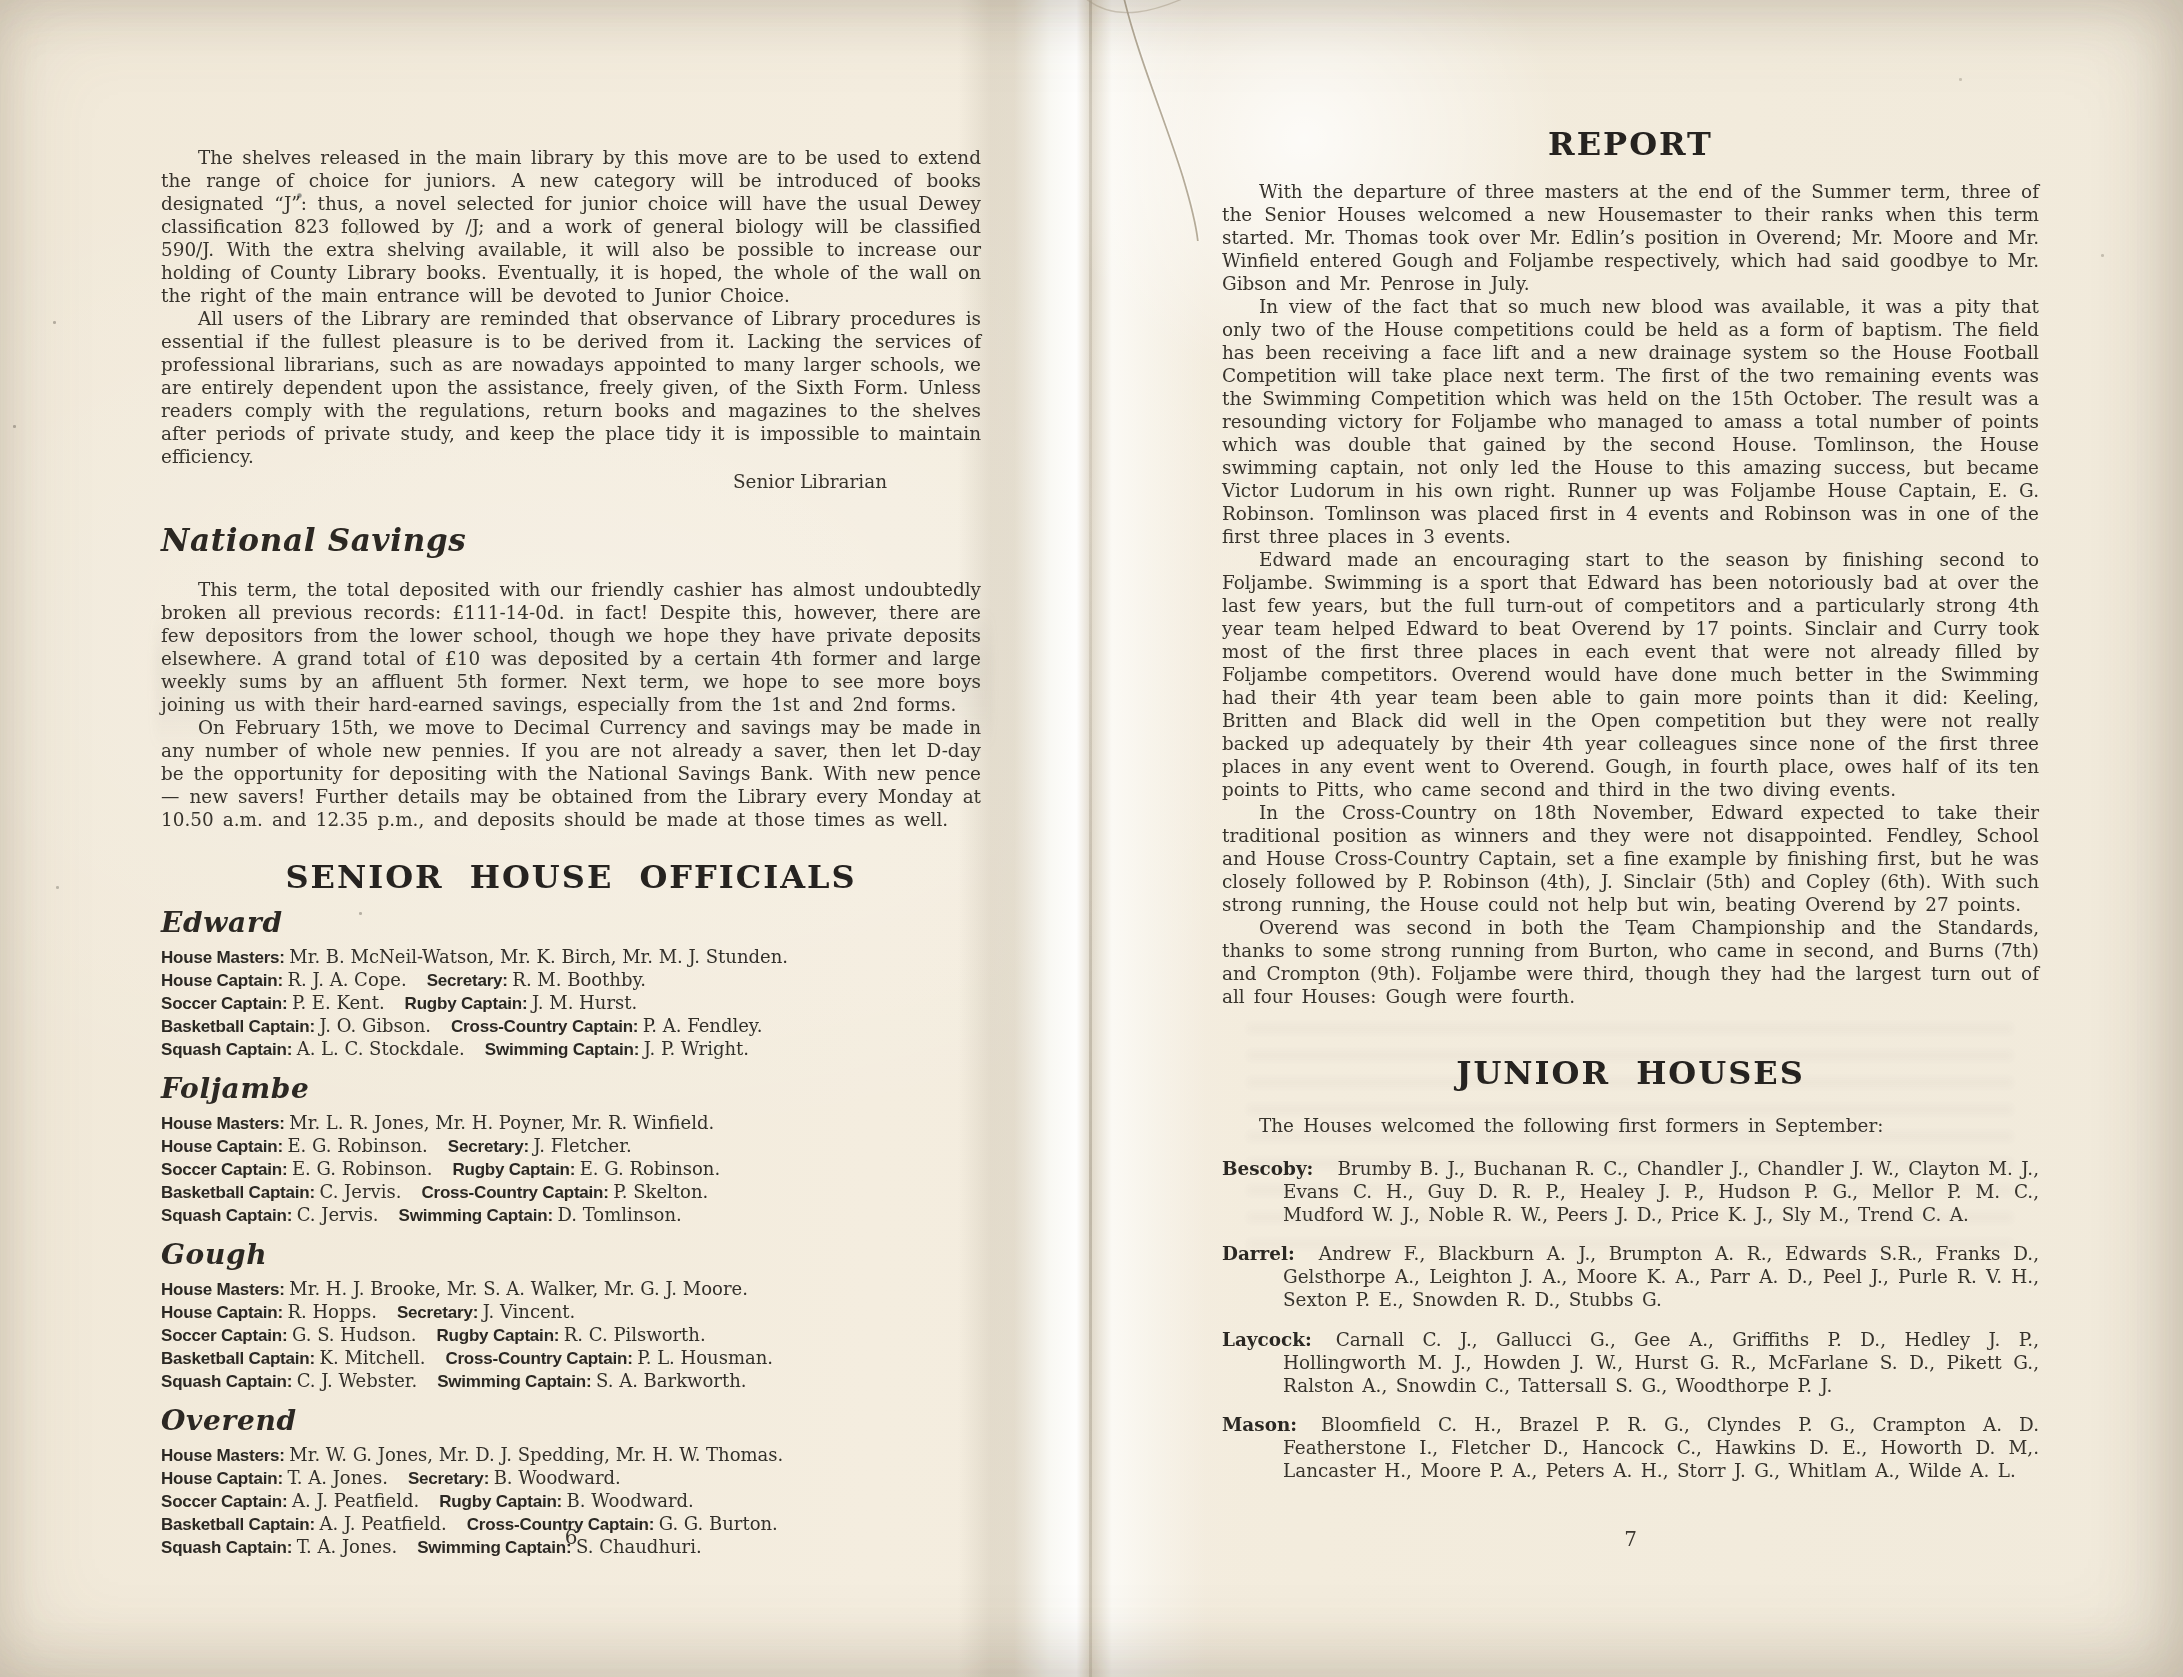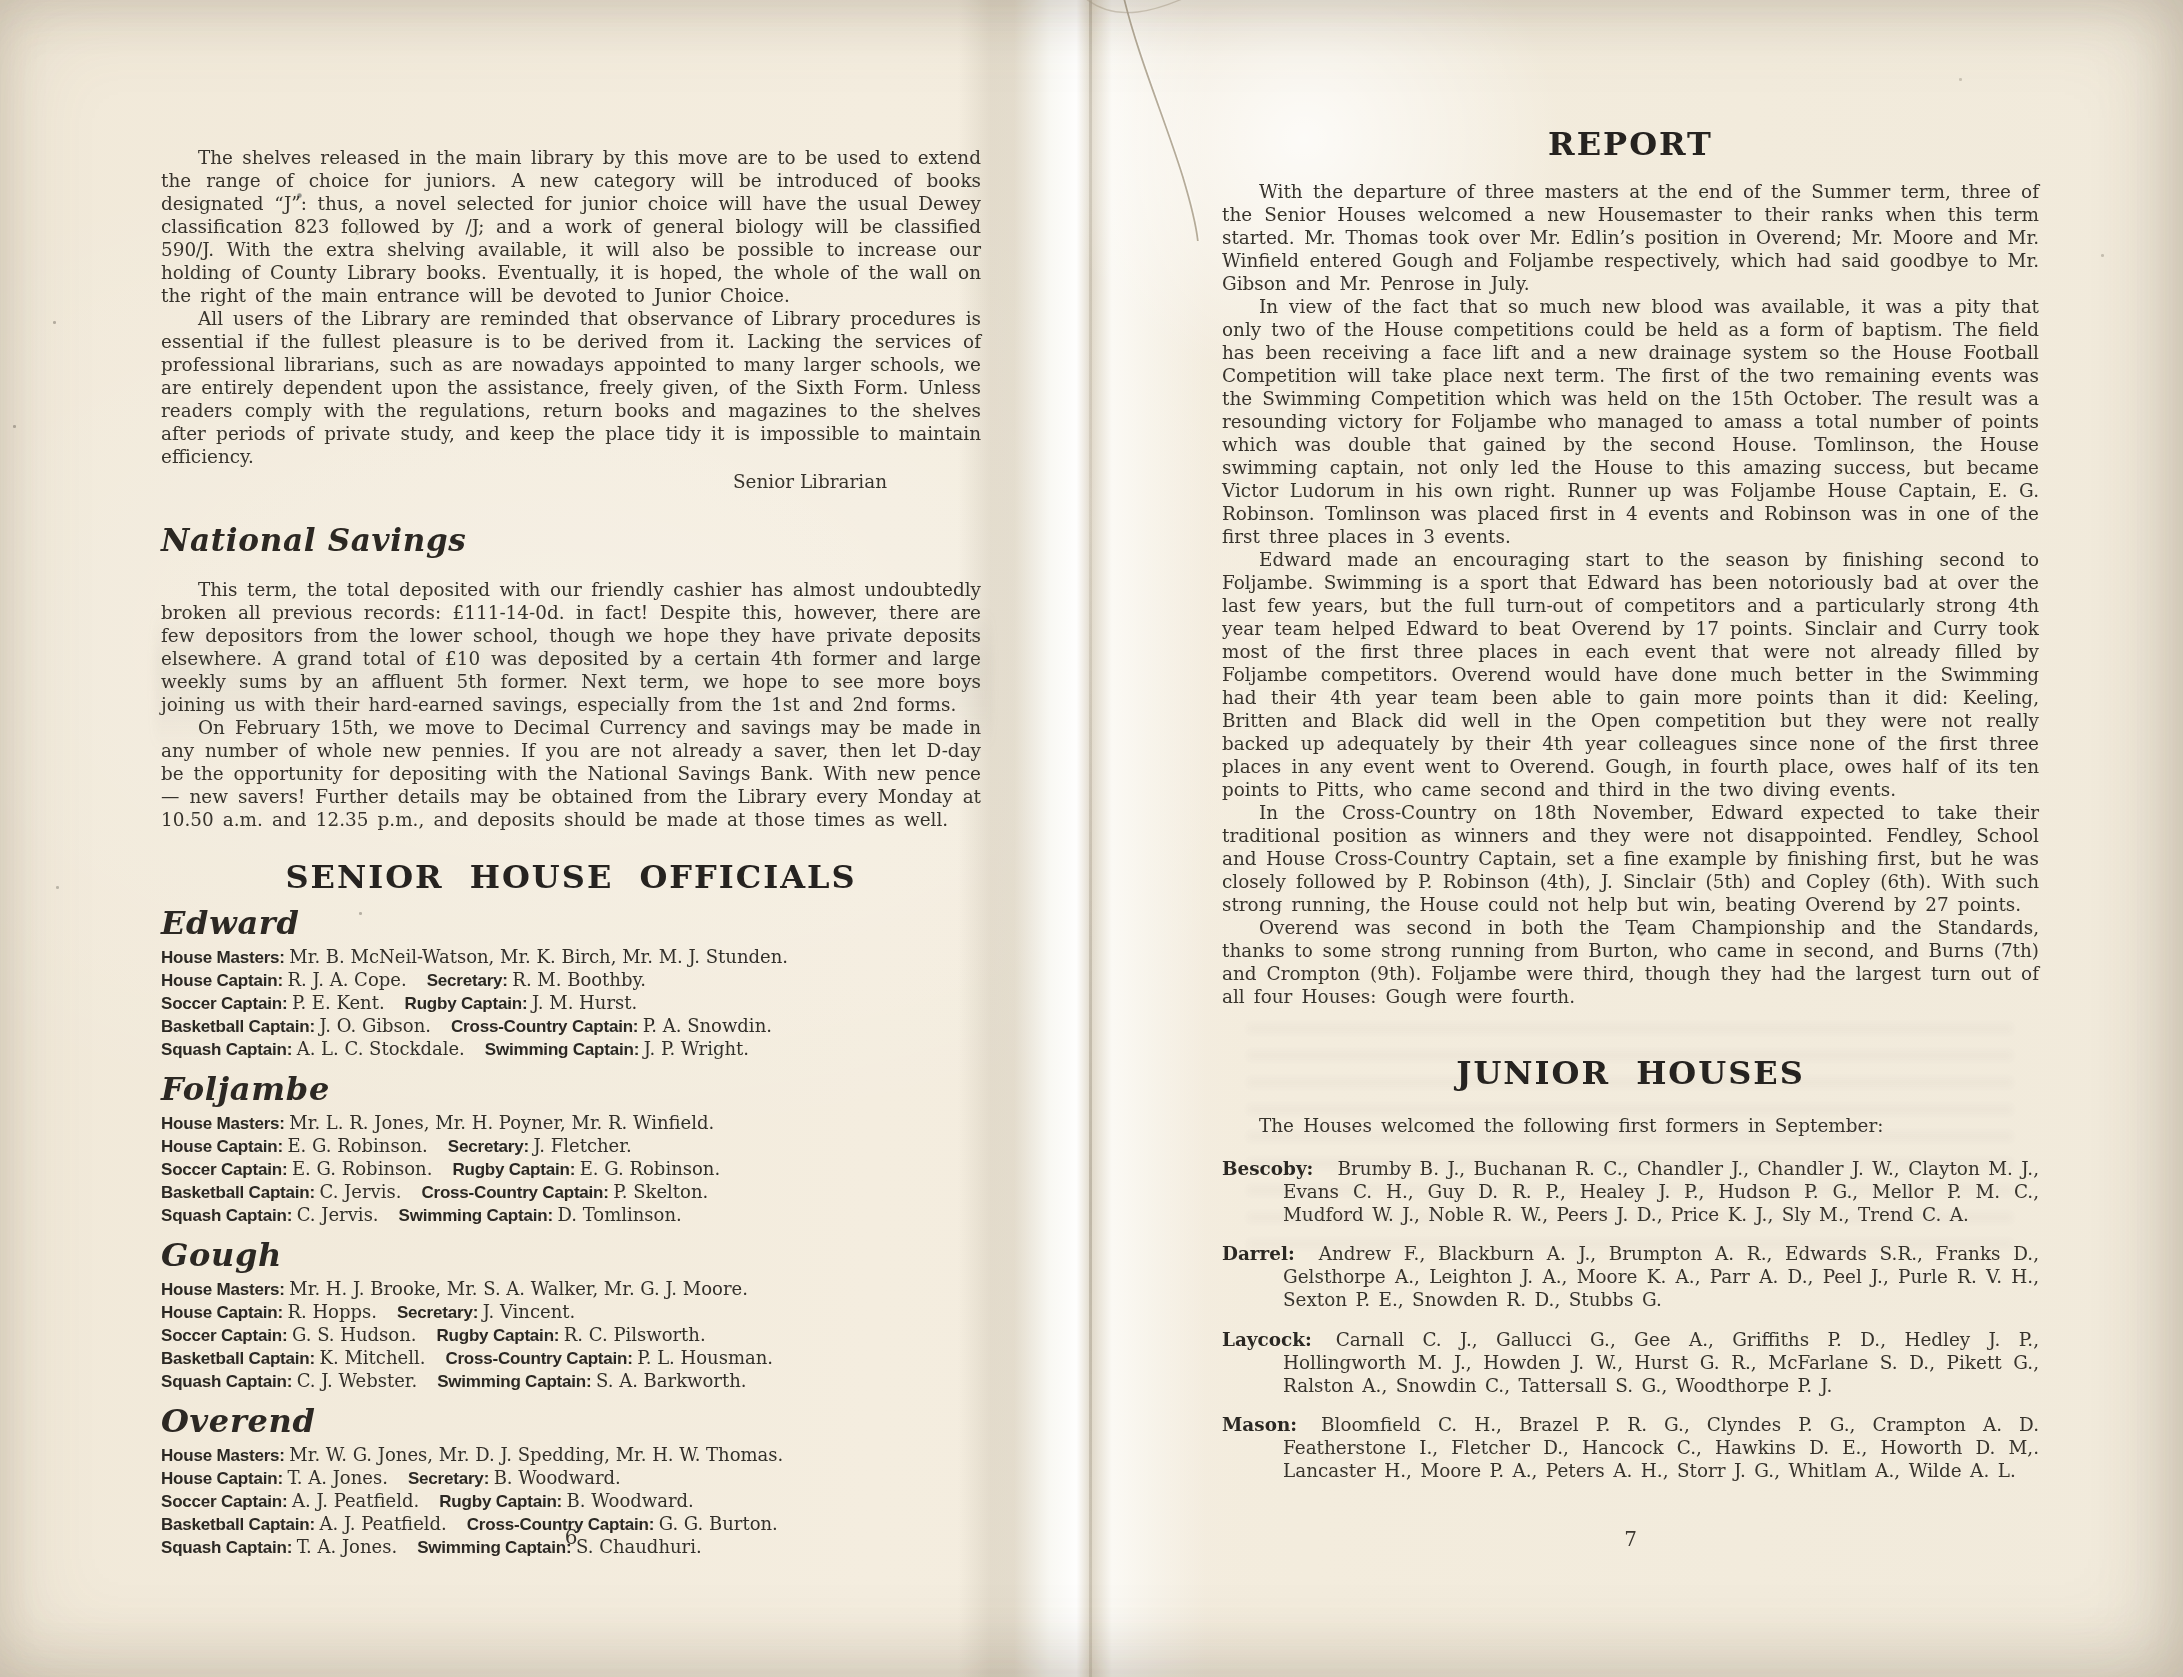--- a/index.html
+++ b/index.html
@@ -61,21 +61,21 @@
   .col-right{left:1222px;top:126px;width:817px;}
   .para{font-size:18.4px;line-height:23px;text-align:justify;text-indent:37px;margin:0;word-spacing:3.3px;}
   .signoff{font-size:18.4px;line-height:22.4px;text-align:right;padding-right:94px;margin:2.6px 0 0;}
   .script-heading{font-size:31px;line-height:34px;font-weight:bold;font-style:italic;text-align:left;
     margin:30px 0 21px;letter-spacing:0.7px;color:#2c2823;}
   .caps-heading{font-size:32px;line-height:36px;font-weight:bold;text-align:center;letter-spacing:2px;
     word-spacing:13px;margin:0;color:#262320;}
   .sho-heading{margin:28px 0 4px;}
   .report-heading{margin:0 0 18.4px;}
   .jh-heading{margin:47px 0 22.4px;}
-  .house-name{font-size:32px;line-height:30px;font-style:italic;font-weight:bold;letter-spacing:0.7px;
+  .house-name{font-size:28px;line-height:30px;font-style:italic;font-weight:bold;letter-spacing:0.7px;
     margin:13px 0 8px;color:#2c2823;}
   .off-line{text-align:left;font-size:18px;line-height:22px;color:#33302a;}
   .off-pair+.off-pair{margin-left:20px;}
   .off-label{font-family:"Liberation Sans",sans-serif;font-weight:bold;font-size:17px;letter-spacing:-0.2px;color:#2b2residual823;color:#2b2823;}
   .off-value{font-size:18px;}
   .intro{margin:0 0 20px;}
   .roster{font-size:18.4px;line-height:23px;text-align:justify;word-spacing:2.6px;
     padding-left:61px;text-indent:-61px;margin:0 0 16.5px;}
   .roster-label{font-weight:bold;margin-right:24px;color:#2b2823;}
   .page-number{position:absolute;font-size:20px;text-align:center;color:#3a362f;}
@@ -112,21 +112,21 @@
         <p class="para">On February 15th, we move to Decimal Currency and savings may be made in any number of whole new pennies. If you are not already a saver, then let D-day be the opportunity for depositing with the National Savings Bank. With new pence — new savers! Further details may be obtained from the Library every Monday at 10.50 a.m. and 12.35 p.m., and deposits should be made at those times as well.</p>
       </div>
 
     <h1 class="caps-heading sho-heading">SENIOR HOUSE OFFICIALS</h1>
     <div>
         <section class="house">
           <h3 class="house-name">Edward</h3>
           <div class="off-line"><span class="off-pair"><span class="off-label">House Masters: </span><span class="off-value">Mr. B. McNeil-Watson, Mr. K. Birch, Mr. M. J. Stunden.</span></span></div>
           <div class="off-line"><span class="off-pair"><span class="off-label">House Captain: </span><span class="off-value">R. J. A. Cope.</span></span><span class="off-pair"><span class="off-label">Secretary: </span><span class="off-value">R. M. Boothby.</span></span></div>
           <div class="off-line"><span class="off-pair"><span class="off-label">Soccer Captain: </span><span class="off-value">P. E. Kent.</span></span><span class="off-pair"><span class="off-label">Rugby Captain: </span><span class="off-value">J. M. Hurst.</span></span></div>
-          <div class="off-line"><span class="off-pair"><span class="off-label">Basketball Captain: </span><span class="off-value">J. O. Gibson.</span></span><span class="off-pair"><span class="off-label">Cross-Country Captain: </span><span class="off-value">P. A. Snowdin.</span></span></div>
+          <div class="off-line"><span class="off-pair"><span class="off-label">Basketball Captain: </span><span class="off-value">J. O. Gibson.</span></span><span class="off-pair"><span class="off-label">Cross-Country Captain: </span><span class="off-value">P. A. Fendley.</span></span></div>
           <div class="off-line"><span class="off-pair"><span class="off-label">Squash Captain: </span><span class="off-value">A. L. C. Stockdale.</span></span><span class="off-pair"><span class="off-label">Swimming Captain: </span><span class="off-value">J. P. Wright.</span></span></div>
         </section>
         <section class="house">
           <h3 class="house-name">Foljambe</h3>
           <div class="off-line"><span class="off-pair"><span class="off-label">House Masters: </span><span class="off-value">Mr. L. R. Jones, Mr. H. Poyner, Mr. R. Winfield.</span></span></div>
           <div class="off-line"><span class="off-pair"><span class="off-label">House Captain: </span><span class="off-value">E. G. Robinson.</span></span><span class="off-pair"><span class="off-label">Secretary: </span><span class="off-value">J. Fletcher.</span></span></div>
           <div class="off-line"><span class="off-pair"><span class="off-label">Soccer Captain: </span><span class="off-value">E. G. Robinson.</span></span><span class="off-pair"><span class="off-label">Rugby Captain: </span><span class="off-value">E. G. Robinson.</span></span></div>
           <div class="off-line"><span class="off-pair"><span class="off-label">Basketball Captain: </span><span class="off-value">C. Jervis.</span></span><span class="off-pair"><span class="off-label">Cross-Country Captain: </span><span class="off-value">P. Skelton.</span></span></div>
           <div class="off-line"><span class="off-pair"><span class="off-label">Squash Captain: </span><span class="off-value">C. Jervis.</span></span><span class="off-pair"><span class="off-label">Swimming Captain: </span><span class="off-value">D. Tomlinson.</span></span></div>
         </section>

